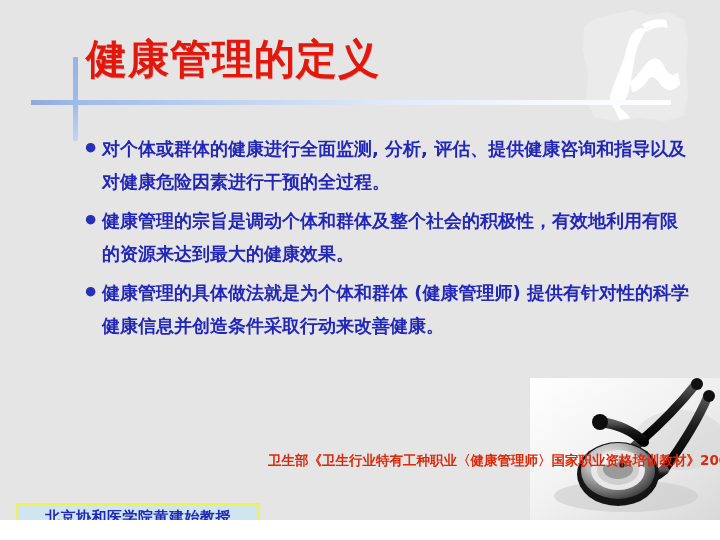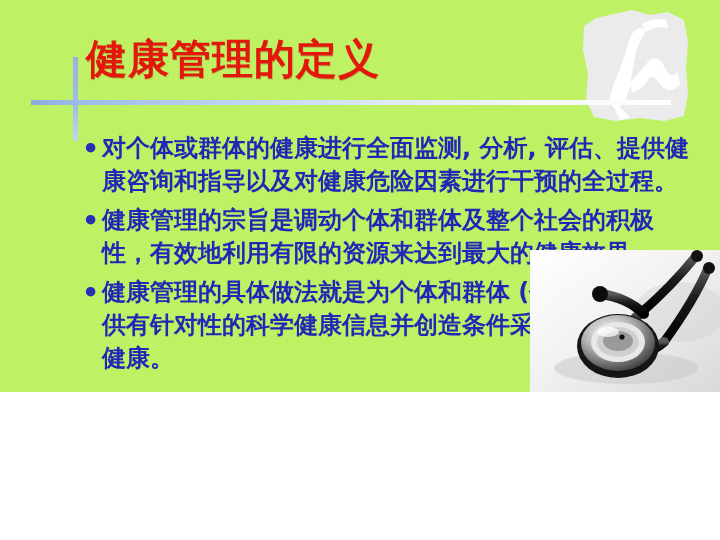--- a/index.html
+++ b/index.html
@@ -7,22 +7,22 @@
     margin: 0;
     padding: 0;
     background: #ffffff;
   }
   body {
     font-family: "DejaVu Sans", "Liberation Sans", sans-serif;
   }
   .slide {
     position: relative;
     width: 720px;
-    height: 392px;
-    background: #bef264;
+    height: 520px;
+    background: #e5e5e5;
     overflow: hidden;
   }
 
   
   .watermark {
     position: absolute;
     left: 580px;
     top: 8px;
     width: 112px;
     height: 118px;
@@ -76,21 +76,21 @@
     width: 20px;
     color: #2a2fb8;
     font-size: 27px;
     line-height: 33px;
     text-align: left;
     font-weight: bold;
   }
   .bullet-text {
     flex: 1 1 auto;
     color: #2327b6;
-    font-size: 24px;
+    font-size: 18px;
     font-weight: bold;
     line-height: 33px;
     letter-spacing: 0px;
   }
 
   
   .citation {
     position: absolute;
     left: 268px;
     top: 452px;
@@ -216,14 +216,17 @@
       <ellipse cx="88" cy="92" rx="27" ry="20" fill="#e8e8e8"></ellipse>
       <ellipse cx="88" cy="92" rx="21" ry="15" fill="#cfcfcf"></ellipse>
       <ellipse cx="88" cy="91" rx="15" ry="10" fill="#9a9a9a"></ellipse>
       <circle cx="92" cy="87" r="2.6" fill="#111"></circle>
       <ellipse cx="78" cy="82" rx="11" ry="5" fill="#ffffff" opacity="0.75"></ellipse>
     </svg>
   </div>
 
   <div class="citation">卫生部《卫生行业特有工种职业〈健康管理师〉国家职业资格培训教材》2006</div>
 
+  <div class="footer-box">
+    <span class="footer-text">北京协和医学院黄建始教授</span>
+  </div>
 
 </div>
 
 </body></html>

